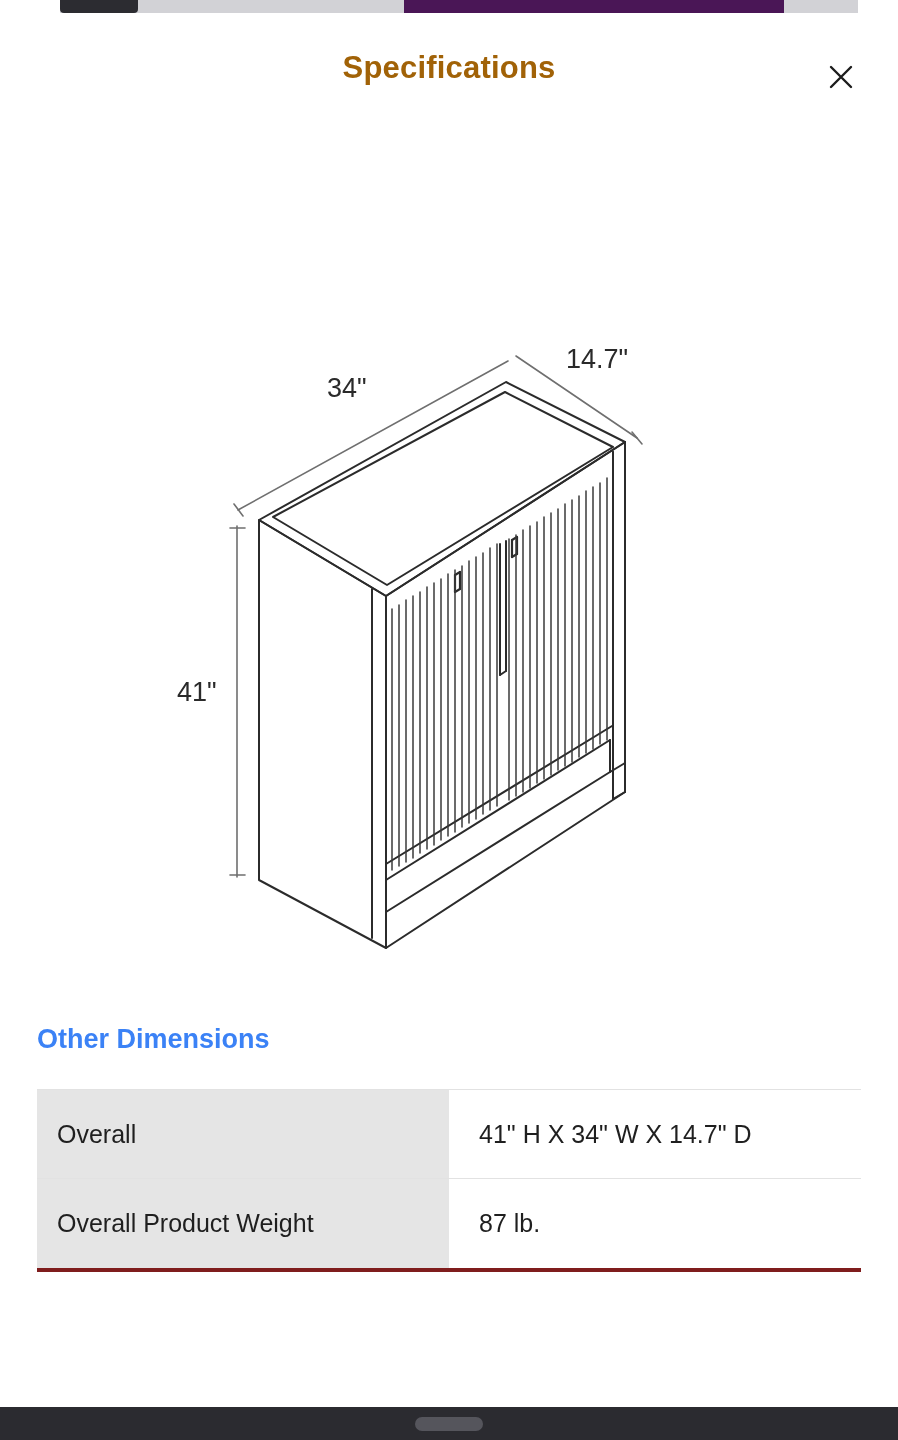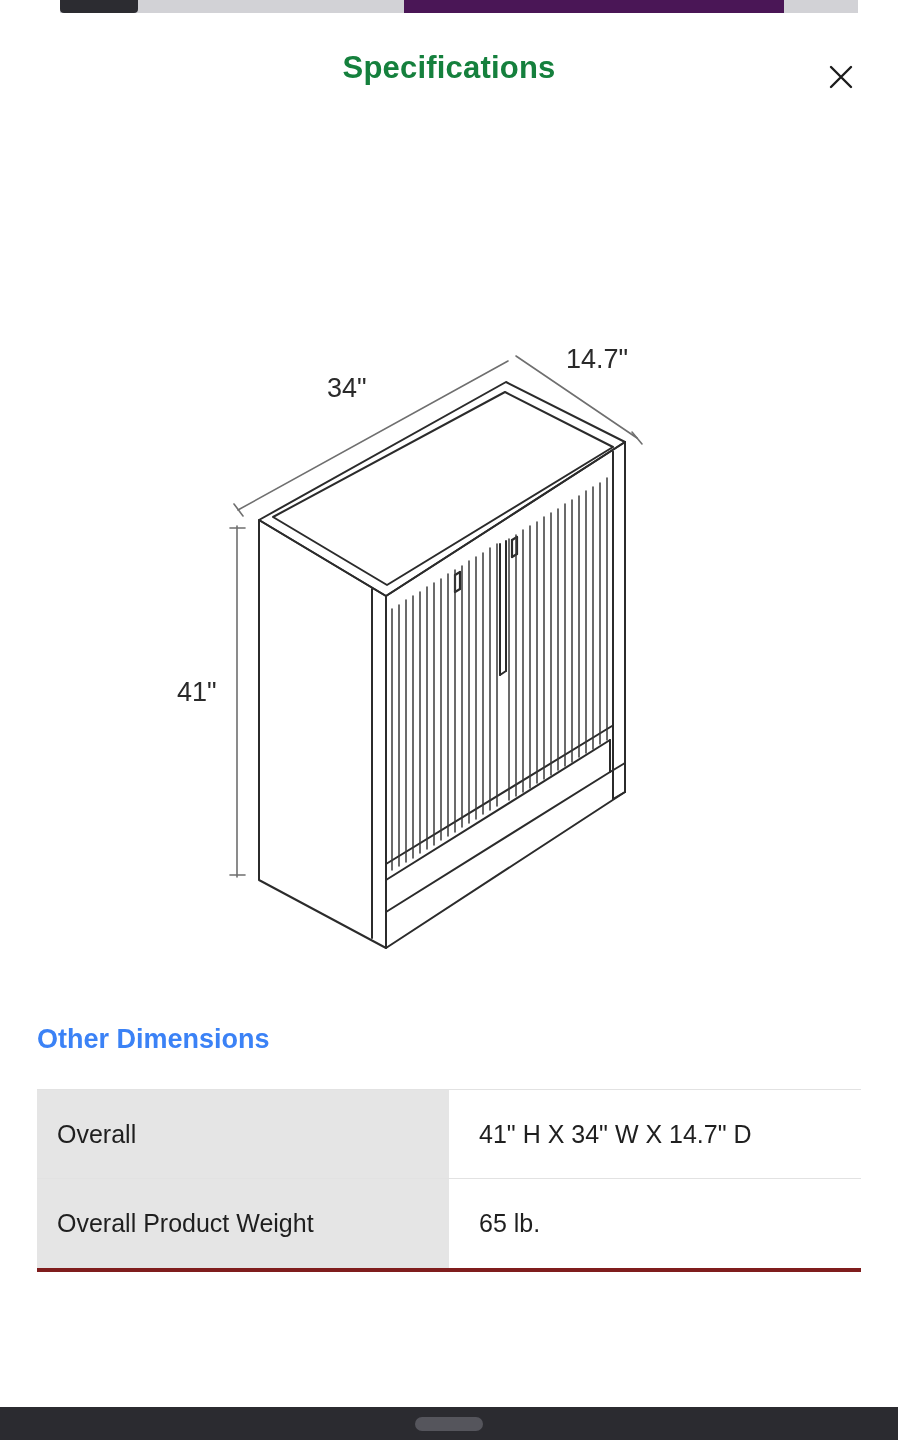--- a/index.html
+++ b/index.html
@@ -78,21 +78,21 @@
   }
   .sheet-title {
     position: absolute;
     top: 34px;
     left: 0;
     width: 898px;
     text-align: center;
     font-size: 31px;
     font-weight: bold;
     letter-spacing: 0.2px;
-    color: #15803d;
+    color: #a16207;
   }
   .close-btn {
     position: absolute;
     top: 42px;
     right: 38px;
     width: 38px;
     height: 38px;
     display: flex;
     align-items: center;
     justify-content: center;
@@ -298,21 +298,21 @@
   <div class="section-title">Other Dimensions</div>
 
   <table class="spec-table">
     <tbody>
       <tr>
         <td class="k">Overall</td>
         <td class="v">41" H X 34" W X 14.7" D</td>
       </tr>
       <tr>
         <td class="k">Overall Product Weight</td>
-        <td class="v">65 lb.</td>
+        <td class="v">87 lb.</td>
       </tr>
     </tbody>
   </table>
 
 </div>
 
 <div class="system-bar">
   <div class="home-indicator"></div>
 </div>
 

